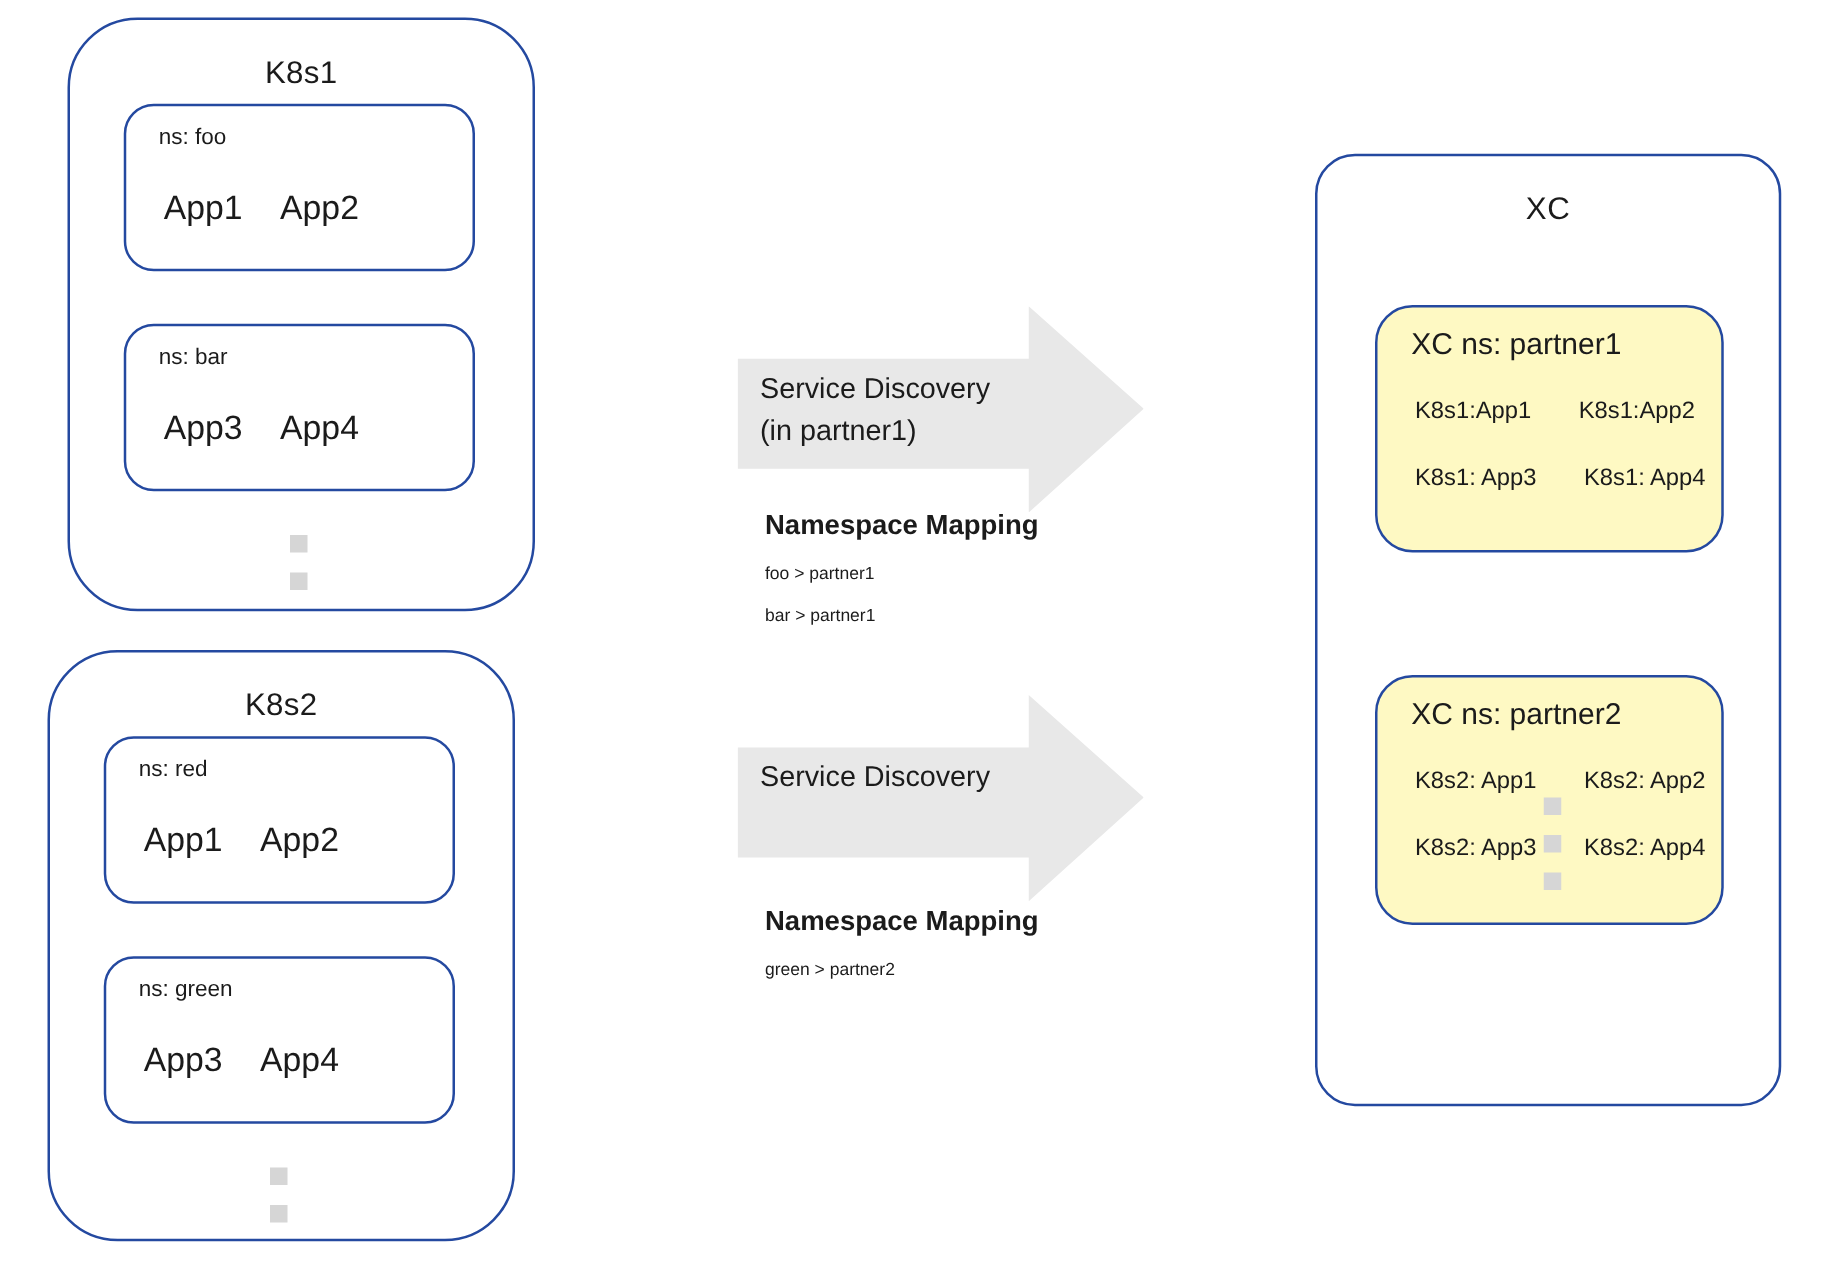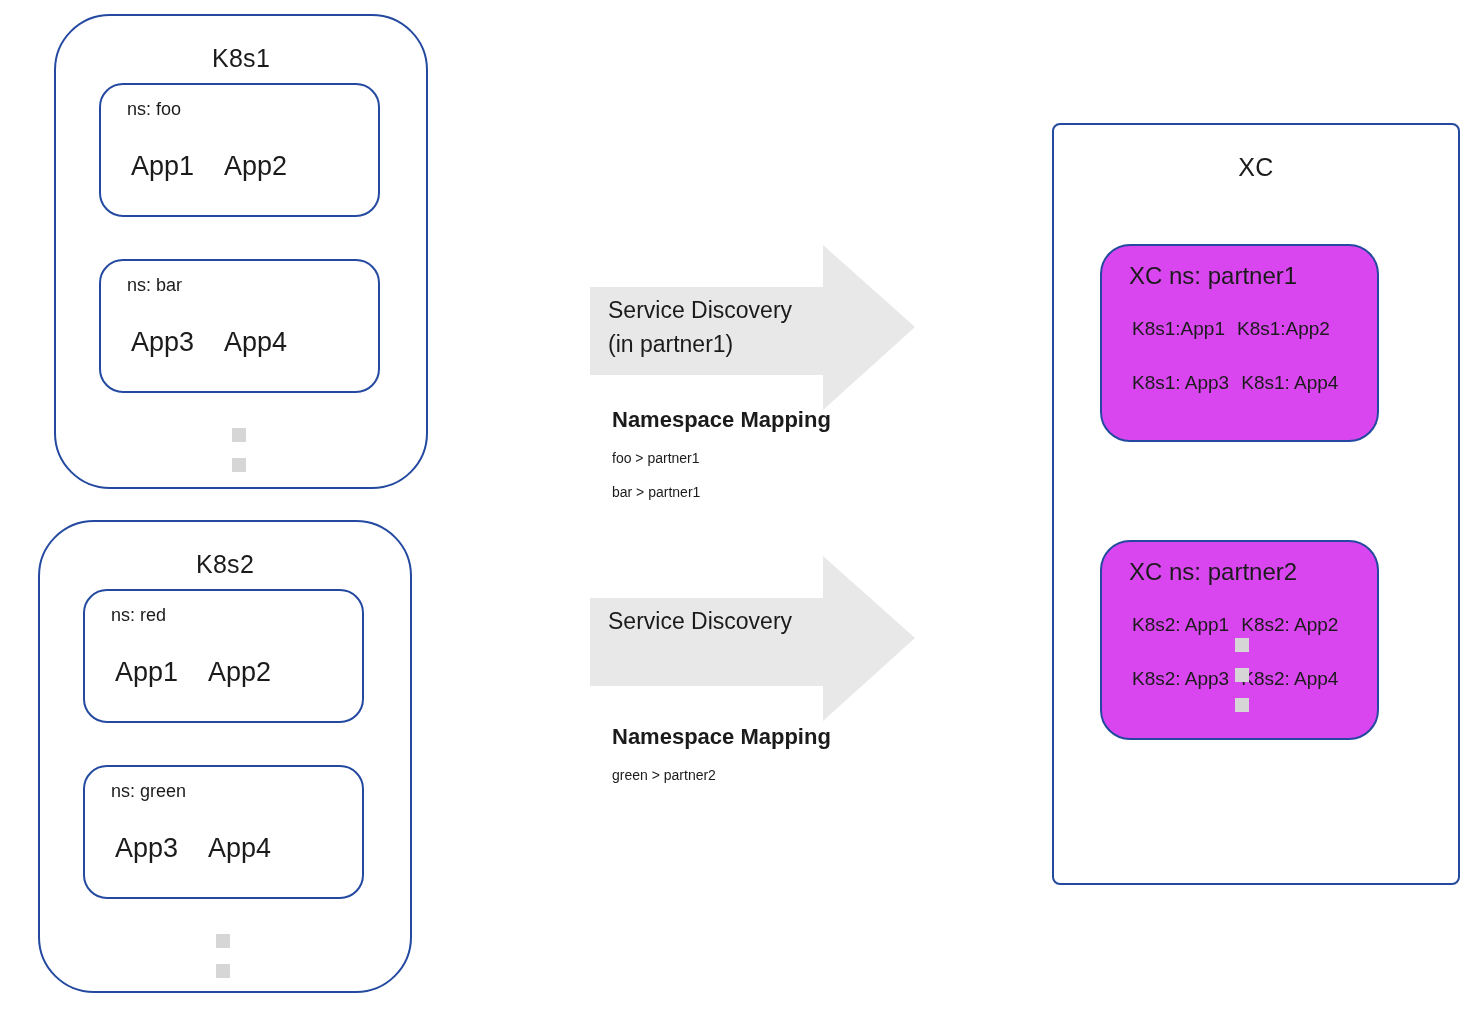--- a/index.html
+++ b/index.html
@@ -107,59 +107,59 @@
   .mapping-rule {
     font-size: 14px;
     line-height: 34px;
   }
 
   
   .xc {
     position: absolute;
     left: 1052px;
     top: 123px;
-    width: 408px;
+    width: 373px;
     height: 762px;
     border: 2px solid var(--border-blue, #2449a0);
-    border-radius: 8px;
+    border-radius: 32px;
     background: #ffffff;
     box-sizing: border-box;
   }
   .xc-title {
     position: absolute;
     top: 28px;
     left: 0;
     width: 100%;
     text-align: center;
     font-size: 25px;
     letter-spacing: 0.5px;
   }
   .xc-ns {
     position: absolute;
     left: 46px;
     width: 279px;
     border: 2px solid var(--border-blue, #2449a0);
     border-radius: 30px;
-    background: #d946ef;
+    background: #fef9c3;
     box-sizing: border-box;
   }
   .xc-ns-label {
     position: absolute;
     left: 27px;
     top: 16px;
     font-size: 24px;
   }
   .xc-rows {
     position: absolute;
     left: 30px;
     top: 70px;
   }
   .xc-row {
     display: flex;
-    gap: 12px;
+    gap: 38px;
     font-size: 19px;
     line-height: 26px;
     margin-bottom: 28px;
     white-space: nowrap;
   }
 </style>
 </head>
 <body>
 
 <div class="stage">

